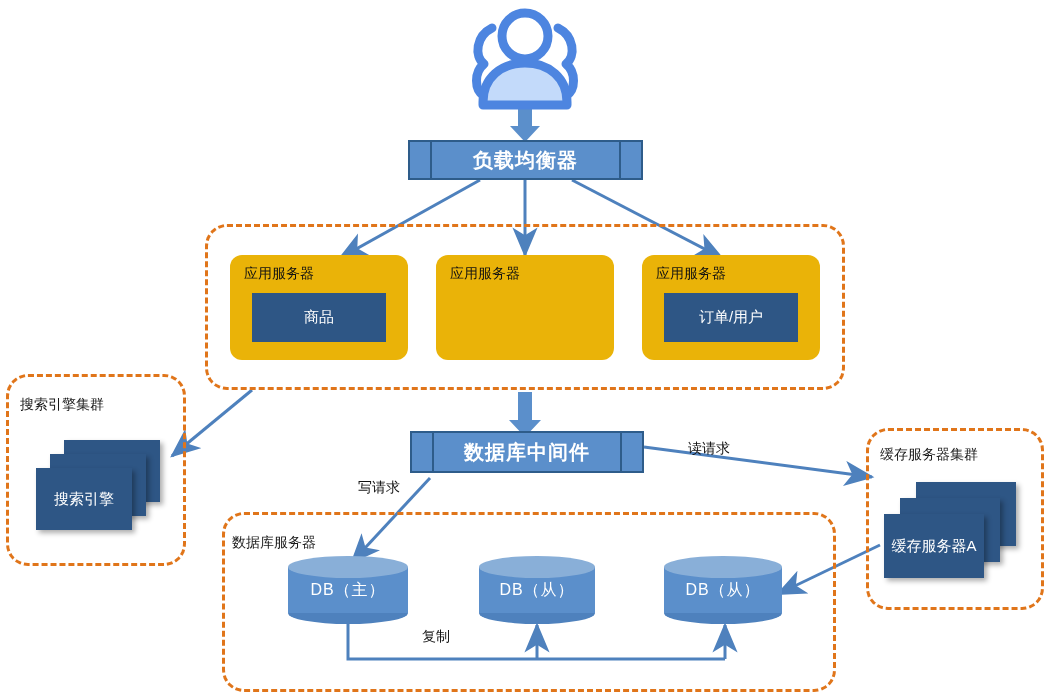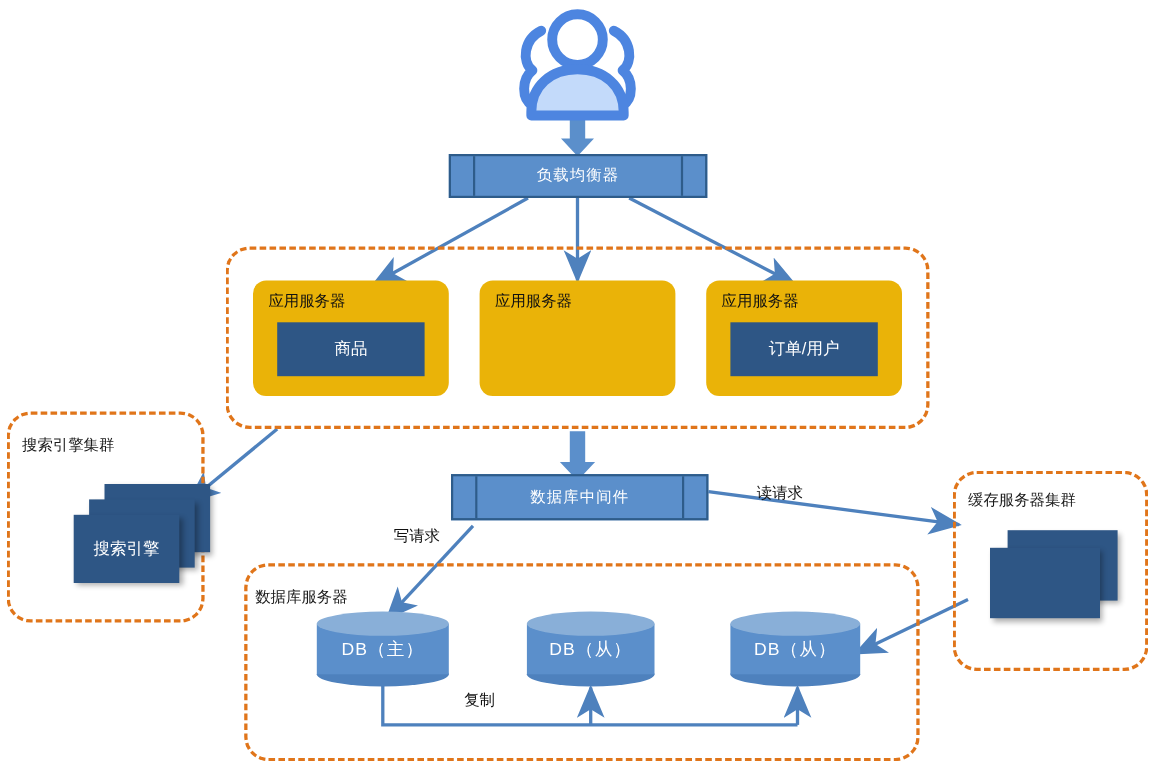--- a/index.html
+++ b/index.html
@@ -9,21 +9,21 @@
   svg.layer{position:absolute;left:0;top:0;width:1050px;height:699px;pointer-events:none;}
 
   .zone{position:absolute;border:3px dashed #E0751A;border-radius:22px;box-sizing:border-box;}
   .zone-label{position:absolute;font-size:14px;color:#1a1a1a;white-space:nowrap;}
 
   .barbox{position:absolute;box-sizing:border-box;border:2px solid #2E5C8A;
           background:#5B8FCB;display:flex;align-items:stretch;}
   .barbox .cap{width:22px;border-right:2px solid #2E5C8A;box-sizing:border-box;}
   .barbox .cap.right{border-right:none;border-left:2px solid #2E5C8A;}
   .barbox .mid{flex:1;display:flex;align-items:center;justify-content:center;
-               color:#ffffff;font-size:14px;letter-spacing:1px;}
+               color:#ffffff;font-size:20px;letter-spacing:1px;font-weight:bold;}
 
   .appnode{position:absolute;background:#eab308;border-radius:12px;box-sizing:border-box;}
   .appnode .title{position:absolute;left:14px;top:10px;font-size:14px;color:#111;white-space:nowrap;}
   .appnode .inner{position:absolute;left:22px;right:22px;top:38px;bottom:18px;
                   background:#2E5685;display:flex;align-items:center;justify-content:center;
                   color:#ffffff;font-size:15px;}
 
   .stack{position:absolute;}
   .stack .card{position:absolute;background:#2E5685;
                box-shadow:3px 3px 5px rgba(0,0,0,0.32);}
@@ -107,32 +107,33 @@
   </div>
 
   <div class="appnode" style="left:642px;top:255px;width:178px;height:105px;">
     <div class="title">应用服务器</div>
     <div class="inner">订单/用户</div>
   </div>
 
   <div class="zone" style="left:6px;top:374px;width:180px;height:192px;"></div>
   <div class="zone-label" style="left:20px;top:396px;">搜索引擎集群</div>
 
-  <div class="stack" style="left:36px;top:440px;width:124px;height:90px;margin-left:31px;">
+  <div class="stack" style="left:36px;top:440px;width:124px;height:90px;">
     <div class="card" style="left:28px;top:0;width:96px;height:62px;"></div>
     <div class="card" style="left:14px;top:14px;width:96px;height:62px;"></div>
     <div class="card front" style="left:0;top:28px;width:96px;height:62px;">搜索引擎</div>
   </div>
 
   <div class="zone" style="left:866px;top:428px;width:178px;height:182px;"></div>
   <div class="zone-label" style="left:880px;top:446px;">缓存服务器集群</div>
 
   <div class="stack" style="left:884px;top:482px;width:132px;height:96px;">
     <div class="card" style="left:32px;top:0;width:100px;height:64px;"></div>
     <div class="card" style="left:16px;top:16px;width:100px;height:64px;"></div>
+    <div class="card front" style="left:0;top:32px;width:100px;height:64px;">缓存服务器A</div>
   </div>
 
   <div class="barbox" style="left:410px;top:431px;width:234px;height:42px;text-align:center;">
     <div class="cap"></div>
     <div class="mid">数据库中间件</div>
     <div class="cap right"></div>
   </div>
 
   <div class="edge-label" style="left:358px;top:479px;">写请求</div>
   <div class="edge-label" style="left:688px;top:440px;">读请求</div>

